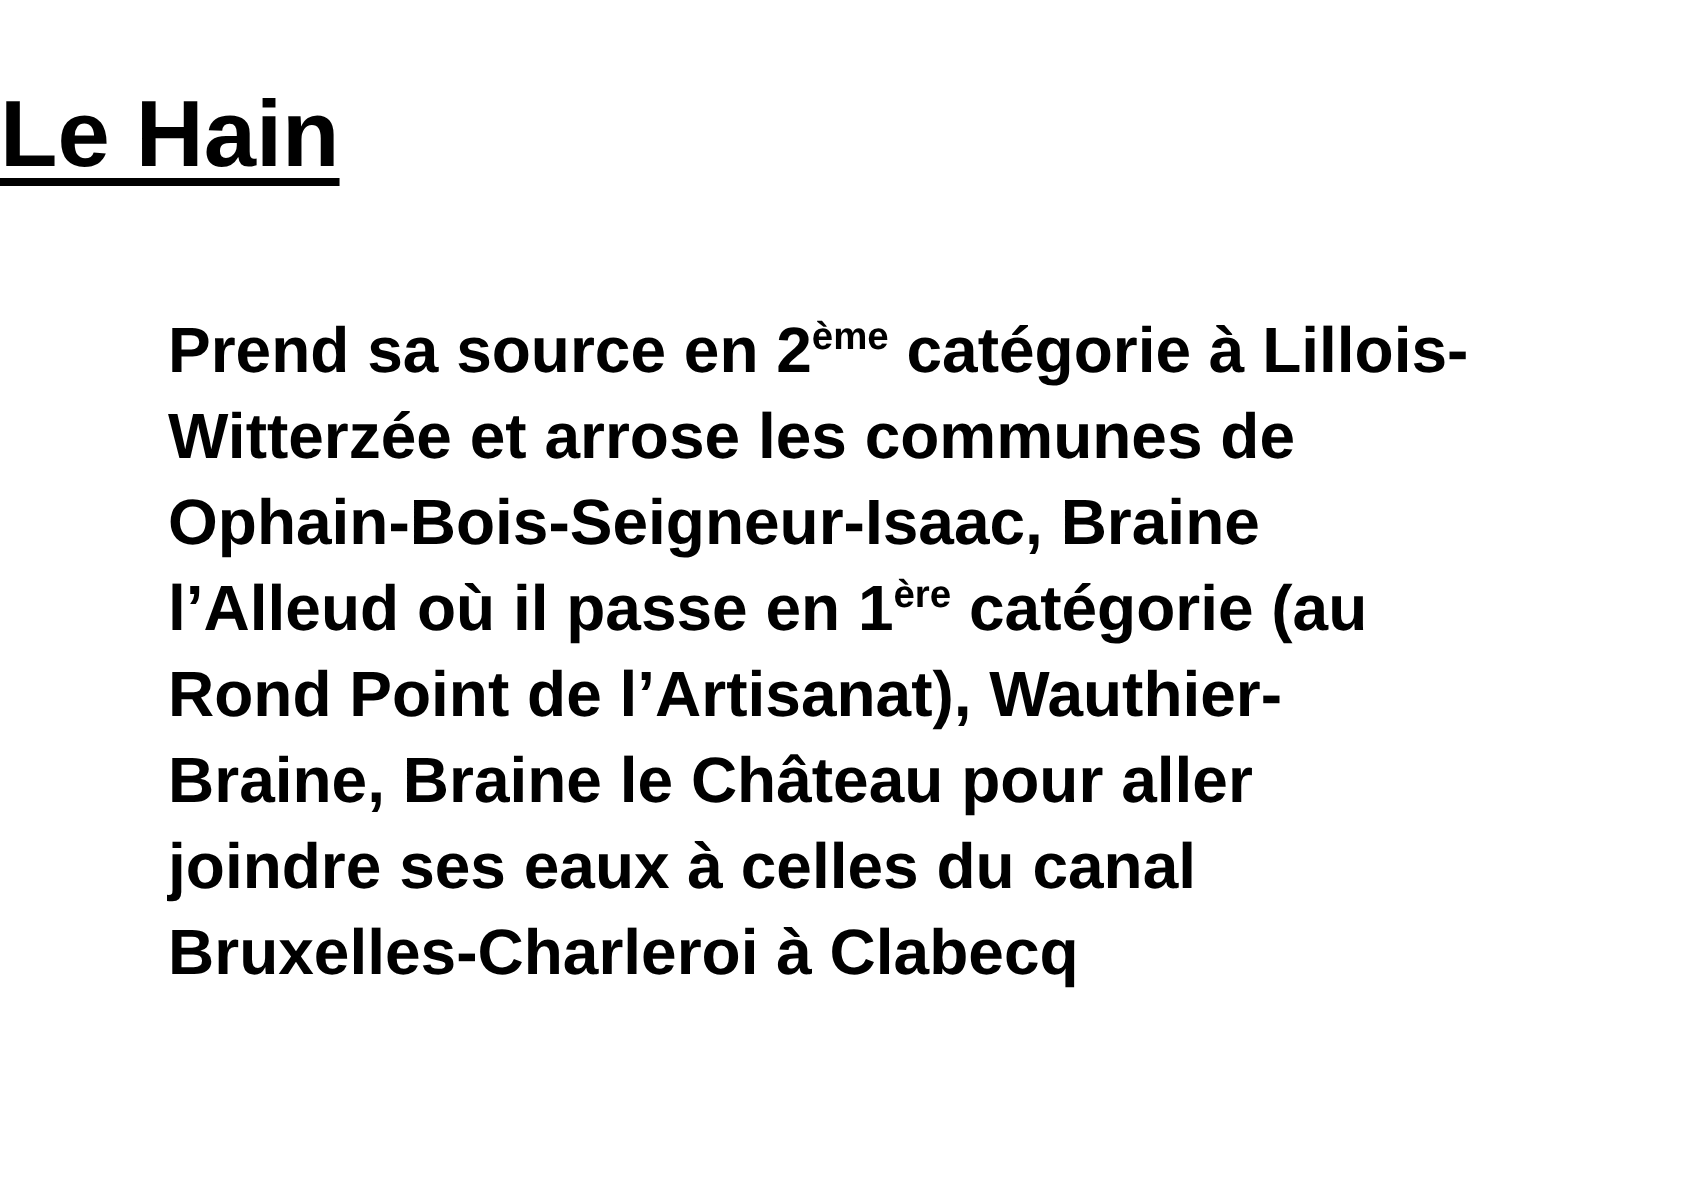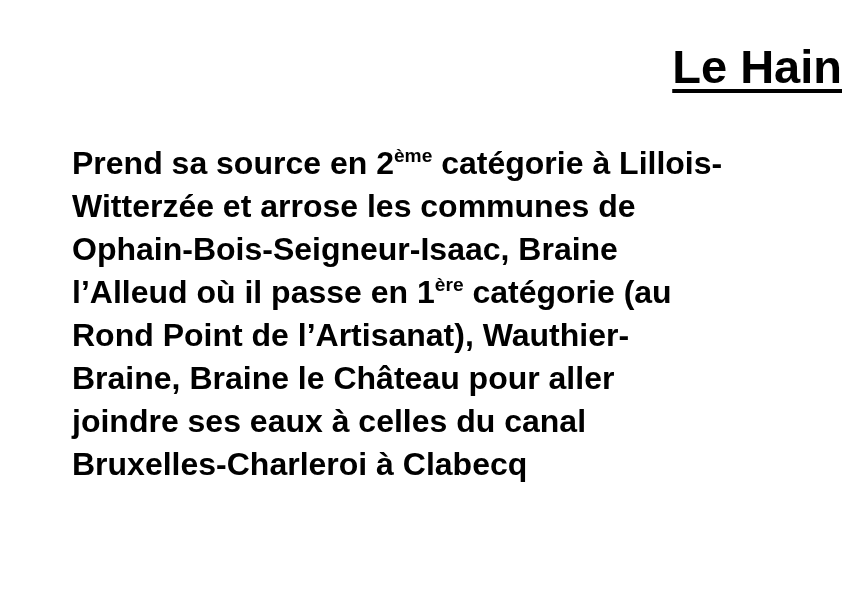--- a/index.html
+++ b/index.html
@@ -17,35 +17,35 @@
     height: 595px;
     background: #ffffff;
     color: #000000;
   }
   .slide-title {
     position: absolute;
     top: 40px;
     left: 0;
     width: 100%;
     margin: 0;
-    text-align: right;
+    text-align: left;
     font-size: 47px;
     font-weight: 700;
     line-height: 1.15;
     text-decoration: underline;
     text-decoration-thickness: 4px;
     text-underline-offset: 6px;
     letter-spacing: 0px;
   }
   .body-text {
     position: absolute;
     top: 138px;
     left: 68px;
     width: 655px;
-    margin: 4px;
+    margin: 16px;
     font-size: 32px;
     font-weight: 700;
     line-height: 43px;
     text-align: left;
   }
   .body-text sup {
     font-size: 0.6em;
     line-height: 0;
     vertical-align: super;
     font-weight: 700;

